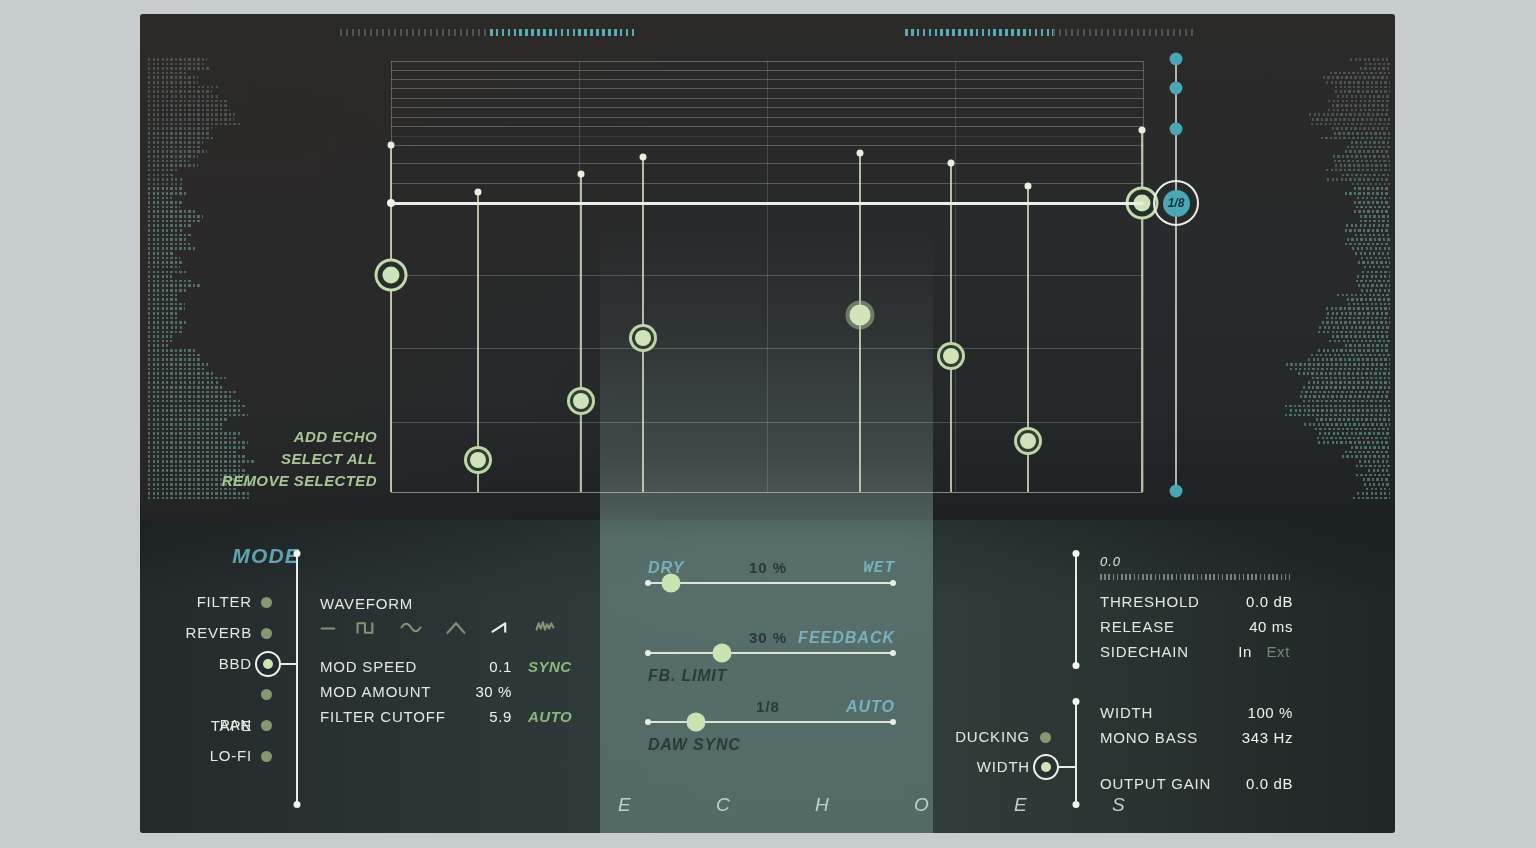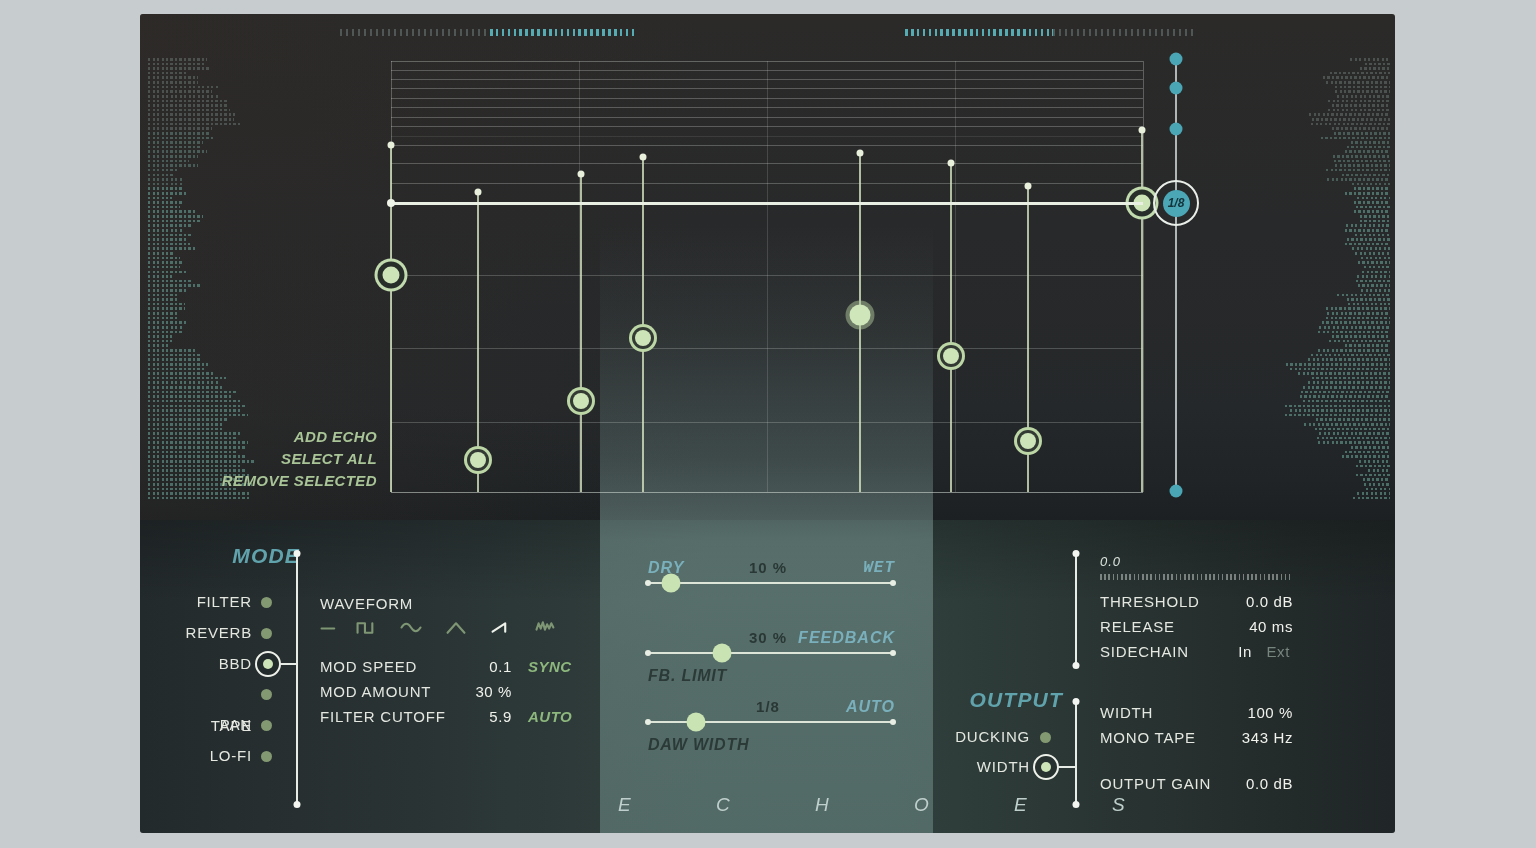--- a/index.html
+++ b/index.html
@@ -437,54 +437,53 @@
           <div class="sl-teal" style="left: 600px; top: 614px; width: 155px; text-align: right;">FEEDBACK</div>
           <div class="slider-track" style="left: 508px; top: 638px; width: 245px;">
             <div class="knob" style="left: 30%;"></div>
           </div>
           <div class="sl-sub" style="left: 508px; top: 652px;">FB. LIMIT</div>
           <div class="sl-value" style="left: 558px; top: 683px; width: 140px;">1/8</div>
           <div class="sl-teal" style="left: 600px; top: 683px; width: 155px; text-align: right;">AUTO</div>
           <div class="slider-track" style="left: 508px; top: 707px; width: 245px;">
             <div class="knob" style="left: 19.6%;"></div>
           </div>
-          <div class="sl-sub" style="left: 508px; top: 721px;">DAW WIDTH</div>
+          <div class="sl-sub" style="left: 508px; top: 721px;">DAW SYNC</div>
         </div>
       <div class="logo">E&nbsp;C&nbsp;H&nbsp;O&nbsp;E&nbsp;S</div>
     </div>
 
     <div id="ducking-panel" class="layer">
       <div class="vline" style="left:935px; top:539px; height:113px;"></div>
       <div class="meter-val">0.0</div>
       <div class="duck-meter"></div>
       <div id="ducking-rows">
           <div class="ui-label" style="left: 960px; top: 578px;">THRESHOLD</div>
           <div class="ui-value" style="left: 1020px; top: 578px; width: 133px;">0.0 dB</div>
           <div class="ui-label" style="left: 960px; top: 603px;">RELEASE</div>
           <div class="ui-value" style="left: 1020px; top: 603px; width: 133px;">40 ms</div>
           <div class="ui-label" style="left: 960px; top: 628px;">SIDECHAIN</div>
           <div class="ui-value" style="left: 1020px; top: 628px; width: 92px;">In</div>
           <div class="ui-value dim-opt" style="left: 1060px; top: 628px; width: 90px;">Ext</div>
         </div>
     </div>
 
     <div id="output-panel" class="layer">
-      <div class="title" style="left:700px; top:674px; width:223px; text-align:right;">OUTPUT</div>
       <div class="vline" style="left:935px; top:687px; height:104px;"></div>
       <div id="output-toggles">
           <div class="mode-item-label" style="left: 778px; width: 112px; top: 713px;">DUCKING</div>
           <div class="dot-ind" style="left: 900px; top: 717.5px;"></div>
           <div class="mode-item-label" style="left: 778px; width: 112px; top: 743px;">WIDTH</div>
           <div class="ring-toggle" style="left: 893px; top: 740px;"></div>
           <div class="connector" style="left: 917px; top: 752px; width: 19px;"></div>
         </div>
       <div id="output-rows">
           <div class="ui-label" style="left: 960px; top: 689px;">WIDTH</div>
           <div class="ui-value" style="left: 1020px; top: 689px; width: 133px;">100 %</div>
-          <div class="ui-label" style="left: 960px; top: 714px;">MONO TAPE</div>
+          <div class="ui-label" style="left: 960px; top: 714px;">MONO BASS</div>
           <div class="ui-value" style="left: 1020px; top: 714px; width: 133px;">343 Hz</div>
           <div class="ui-label" style="left: 960px; top: 760px;">OUTPUT GAIN</div>
           <div class="ui-value" style="left: 1020px; top: 760px; width: 133px;">0.0 dB</div>
         </div>
     </div>
 
   </div>
 </div>
 
 </body></html>

